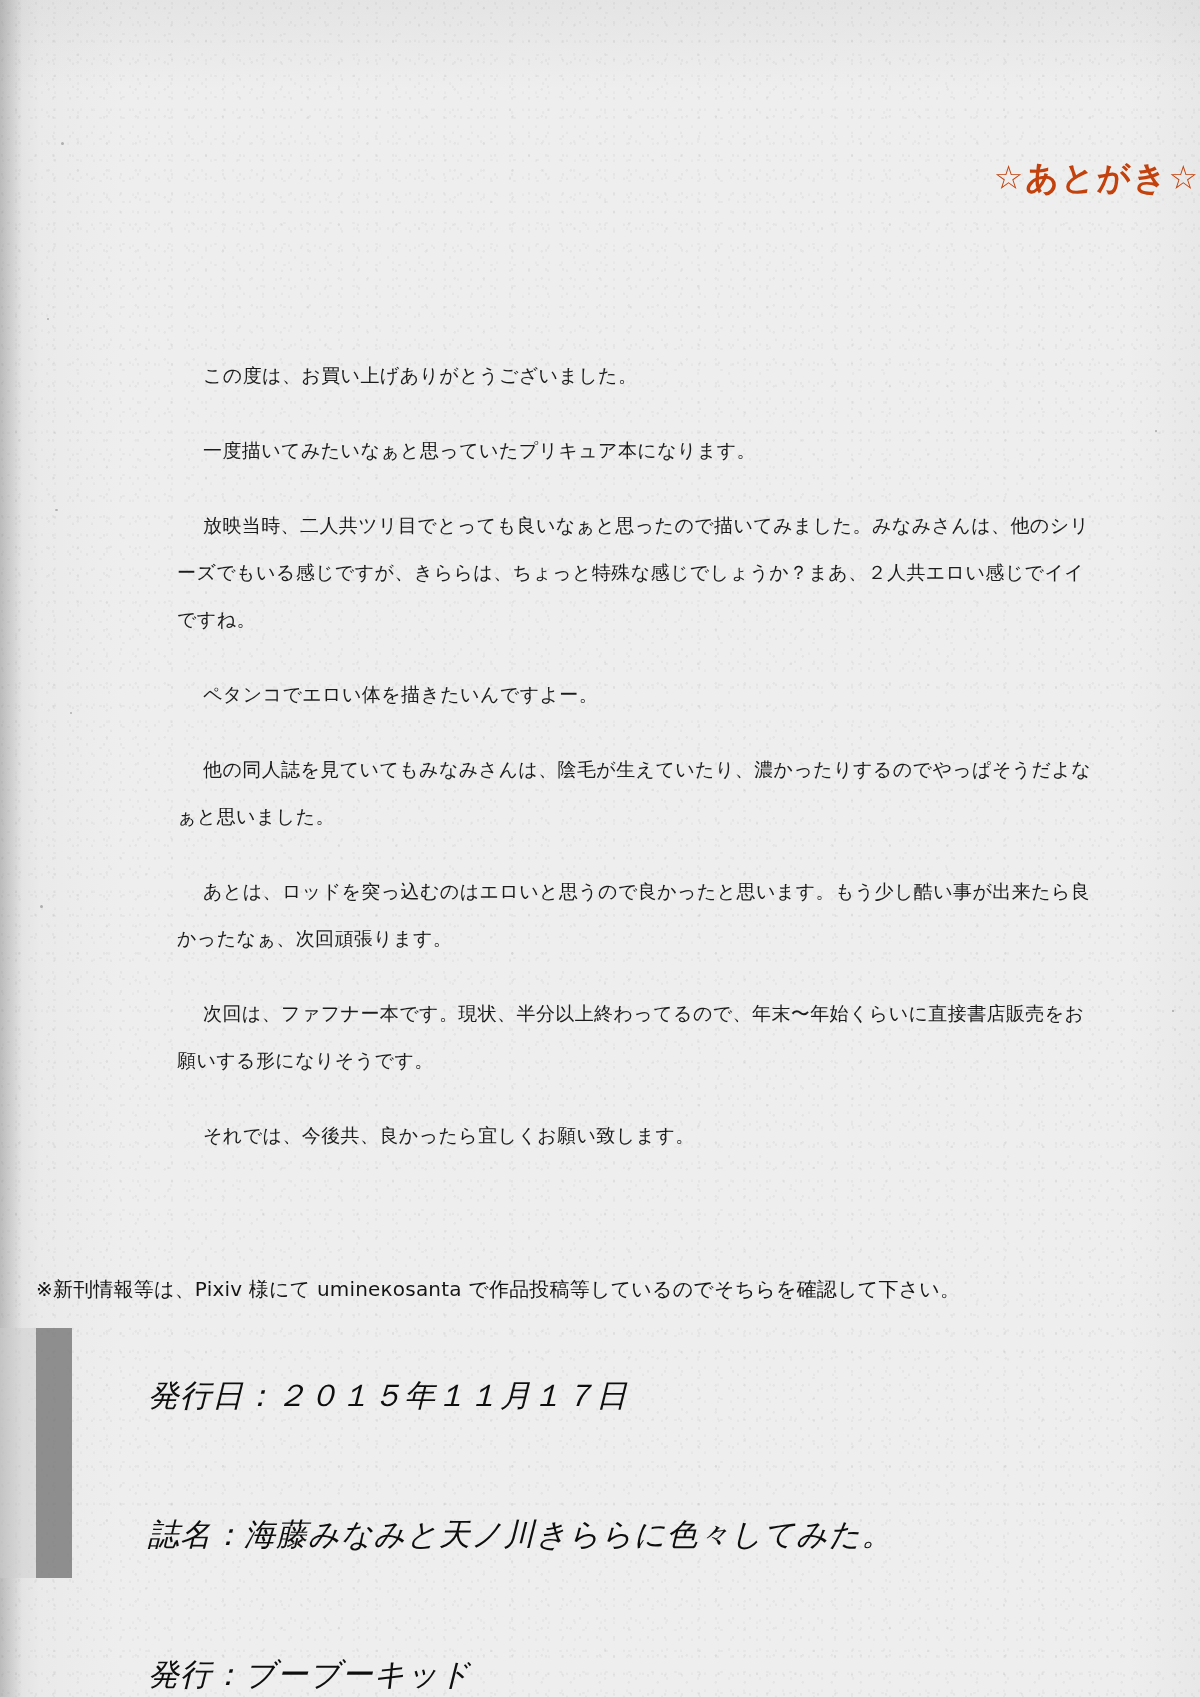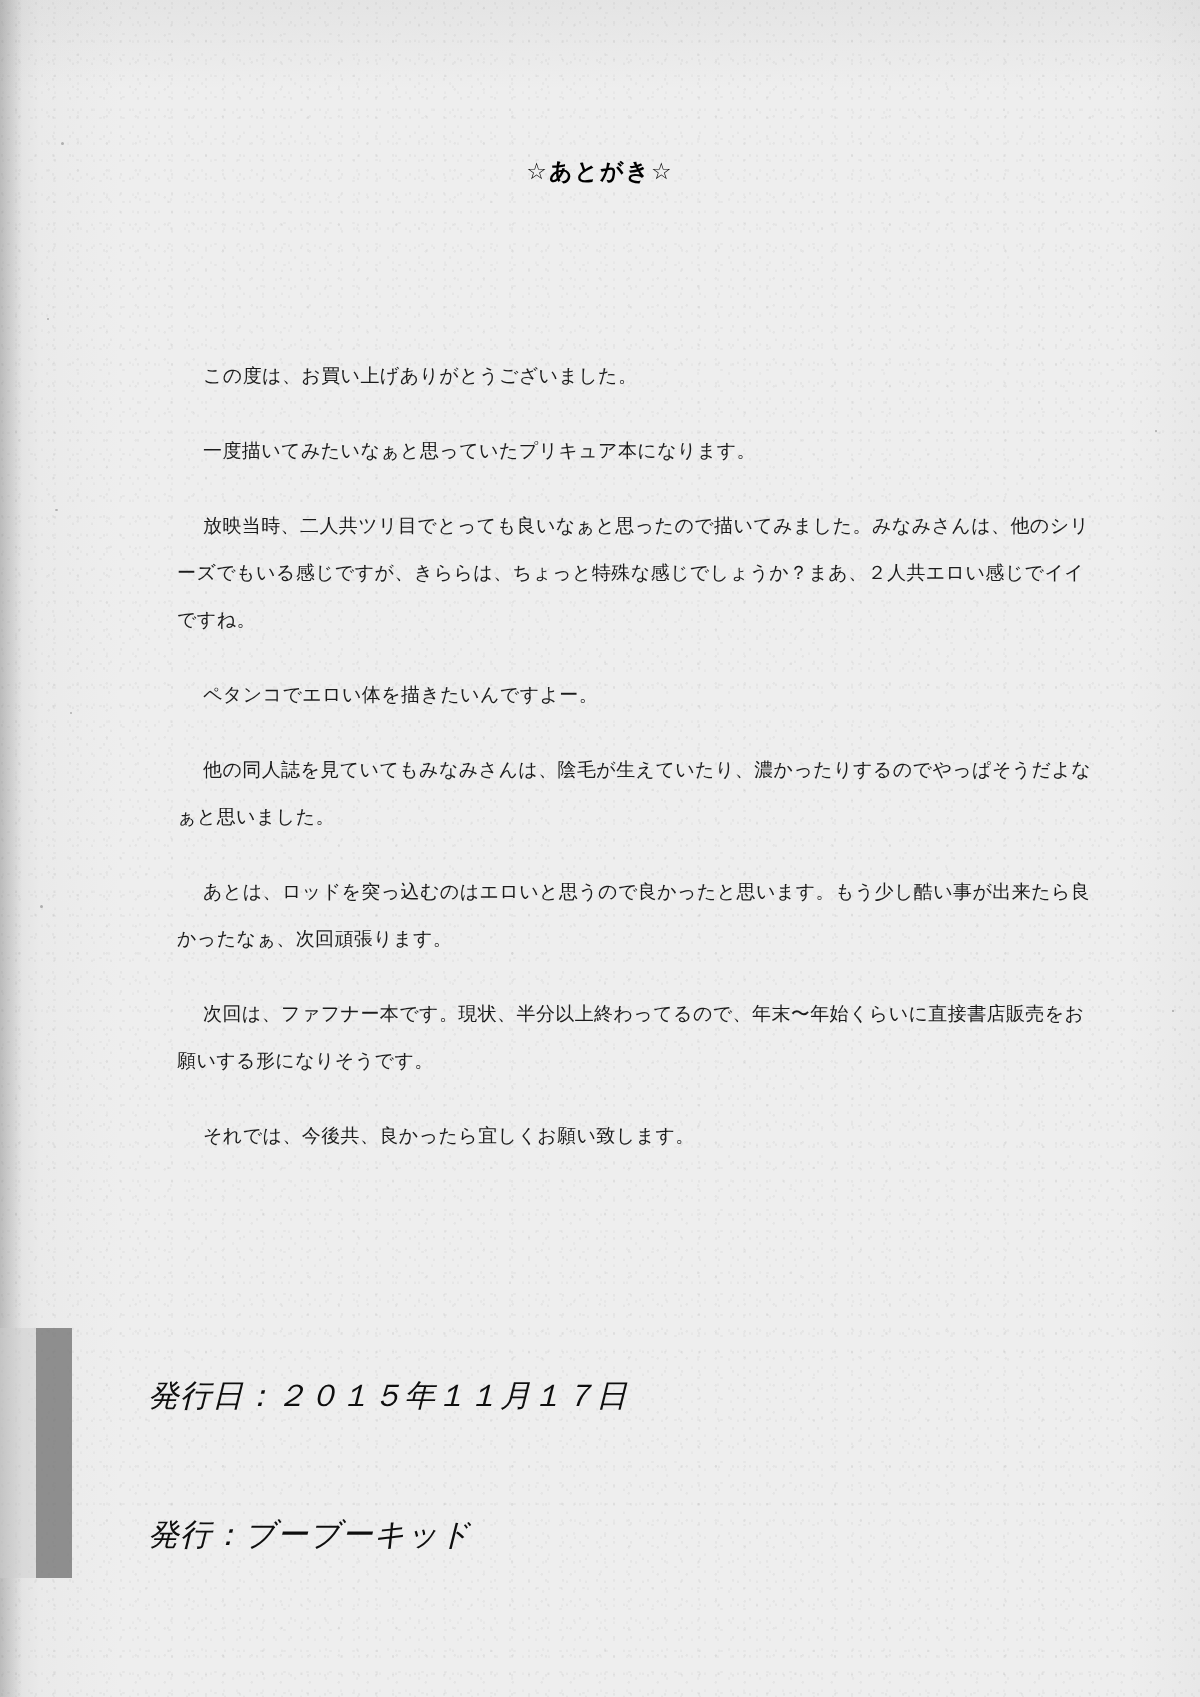--- a/index.html
+++ b/index.html
@@ -41,26 +41,26 @@
   .content {
     position: absolute;
     inset: 0;
   }
 
   .afterword-title {
     position: absolute;
     top: 156px;
     left: 0;
     width: 100%;
-    text-align: center;
+    text-align: right;
     font-family: "DejaVu Sans", sans-serif;
     font-weight: bold;
-    font-size: 23px;
+    font-size: 33px;
     letter-spacing: 2px;
-    color: #000000;
+    color: #c2410c;
   }
 
   .body-text {
     position: absolute;
     top: 352px;
     left: 138px;
     width: 920px;
     font-family: "DejaVu Sans", sans-serif;
     font-size: 19px;
     line-height: 47px;
@@ -163,27 +163,31 @@
     <p class="para">この度は、お買い上げありがとうございました。</p>
     <p class="para">一度描いてみたいなぁと思っていたプリキュア本になります。</p>
     <p class="para">放映当時、二人共ツリ目でとっても良いなぁと思ったので描いてみました。みなみさんは、他のシリーズでもいる感じですが、きららは、ちょっと特殊な感じでしょうか？まあ、２人共エロい感じでイイですね。</p>
     <p class="para cont">ペタンコでエロい体を描きたいんですよー。</p>
     <p class="para">他の同人誌を見ていてもみなみさんは、陰毛が生えていたり、濃かったりするのでやっぱそうだよなぁと思いました。</p>
     <p class="para">あとは、ロッドを突っ込むのはエロいと思うので良かったと思います。もう少し酷い事が出来たら良かったなぁ、次回頑張ります。</p>
     <p class="para">次回は、ファフナー本です。現状、半分以上終わってるので、年末〜年始くらいに直接書店販売をお願いする形になりそうです。</p>
     <p class="para">それでは、今後共、良かったら宜しくお願い致します。</p>
   </div>
 
+  <div class="pixiv-note">※新刊情報等は、Pixiv 様にて umineкosanta で作品投稿等しているのでそちらを確認して下さい。</div>
 
   <div class="gutter-block2"></div>
   <div class="gutter-block"></div>
 
   <div class="colophon">
     <div class="line">
       <span class="lbl">発行日：</span><span class="val">２０１５年１１月１７日</span>
+    </div>
+    <div class="line">
+      <span class="lbl">誌名：</span><span class="val">海藤みなみと天ノ川きららに色々してみた。</span>
     </div>
     <div class="line">
       <span class="lbl">発行：</span><span class="val">ブーブーキッド</span>
     </div>
 
   </div>
 
   <div class="speck" style="left:61px; top:142px; width:3px; height:3px;"></div>
   <div class="speck" style="left:47px; top:318px; width:2px; height:2px;"></div>
   <div class="speck" style="left:55px; top:509px; width:3px; height:2px;"></div>

